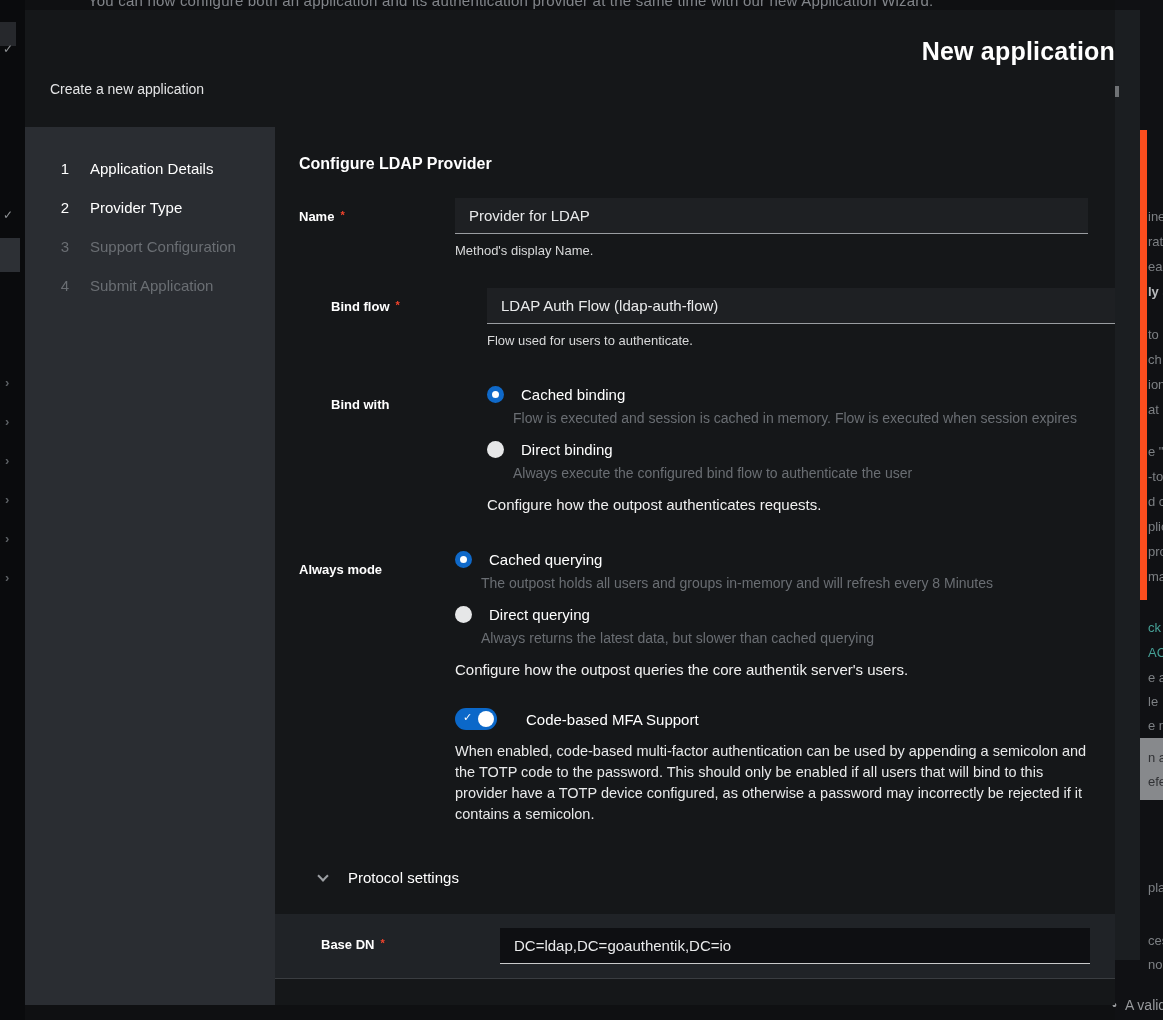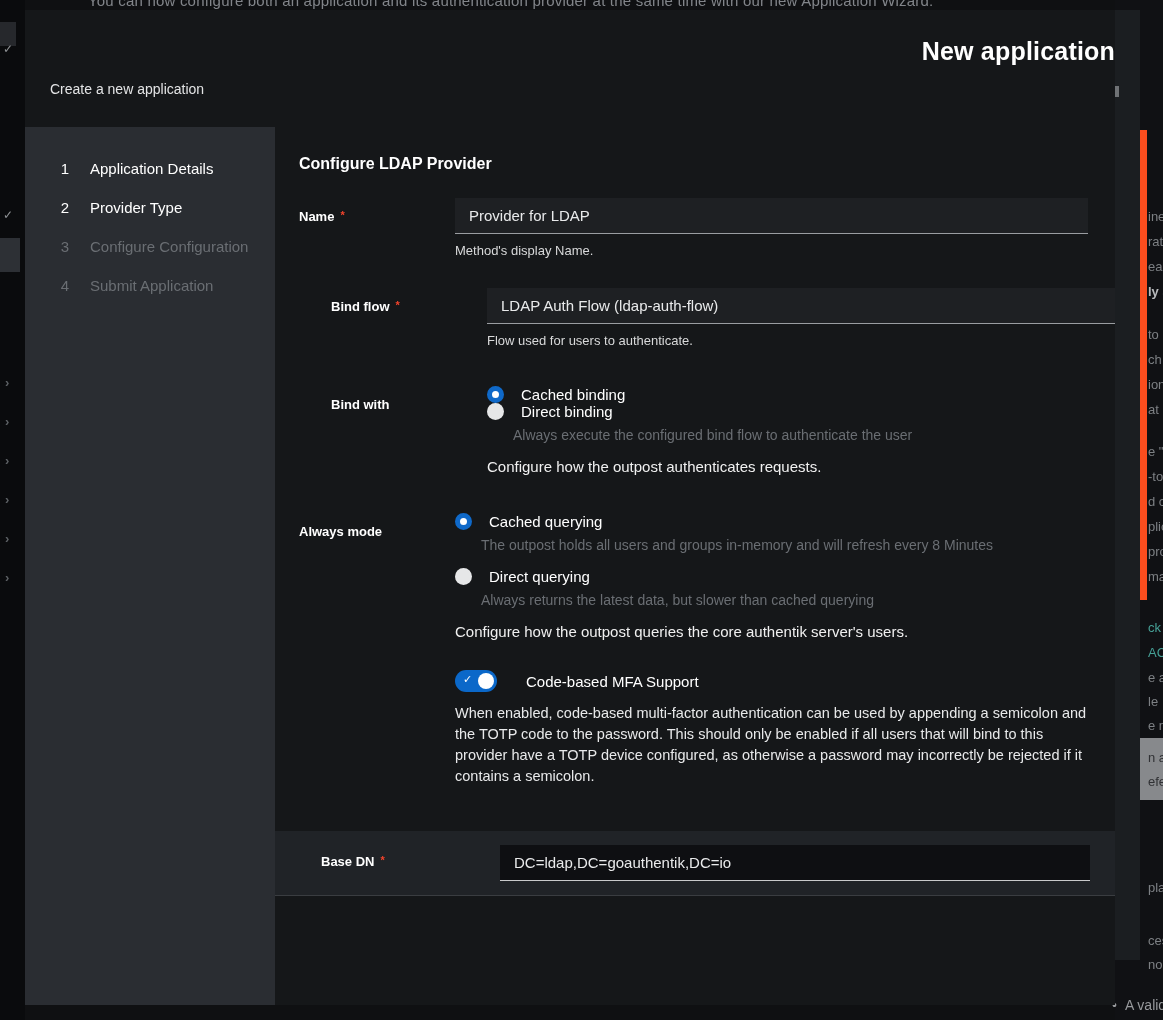--- a/index.html
+++ b/index.html
@@ -151,21 +151,21 @@
       <div class="step">
         <span class="num">1</span>
         <span>Application Details</span>
       </div>
       <div class="step">
         <span class="num">2</span>
         <span>Provider Type</span>
       </div>
       <div class="step disabled">
         <span class="num">3</span>
-        <span>Configure Configuration</span>
+        <span>Support Configuration</span>
       </div>
       <div class="step disabled">
         <span class="num">4</span>
         <span>Submit Application</span>
       </div>
     </aside>
 
     <section class="wizard-content">
       <h2 class="content-heading">Configure LDAP Provider</h2>
 
@@ -189,20 +189,21 @@
         </div>
       </div>
 
       <div class="form-row mb38">
         <div class="form-label">Bind with</div>
         <div class="form-field">
           <div class="radio-row">
             <span class="radio on"></span>
             <span>Cached binding</span>
           </div>
+          <div class="radio-help">Flow is executed and session is cached in memory. Flow is executed when session expires</div>
           <div class="radio-row">
             <span class="radio off"></span>
             <span>Direct binding</span>
           </div>
           <div class="radio-help">Always execute the configured bind flow to authenticate the user</div>
           <div class="group-footer">Configure how the outpost authenticates requests.</div>
         </div>
       </div>
 
       <div class="form-row mb30">
@@ -229,20 +230,24 @@
             <span class="toggle">
               <span class="tick">✓</span>
               <span class="knob"></span>
             </span>
             <span class="toggle-label">Code-based MFA Support</span>
           </div>
           <div class="mfa-help">When enabled, code-based multi-factor authentication can be used by appending a semicolon and the TOTP code to the password. This should only be enabled if all users that will bind to this provider have a TOTP device configured, as otherwise a password may incorrectly be rejected if it contains a semicolon.</div>
         </div>
       </div>
 
+      <div class="collapsible-head">
+        <span class="chev-down"></span>
+        <span>Protocol settings</span>
+      </div>
 
       <div class="band">
         <div class="form-label">
           <span>Base DN</span><span class="req">*</span>
         </div>
         <div class="form-field">
           <input class="text" type="text" value="DC=ldap,DC=goauthentik,DC=io" style="">
         </div>
       </div>
 

